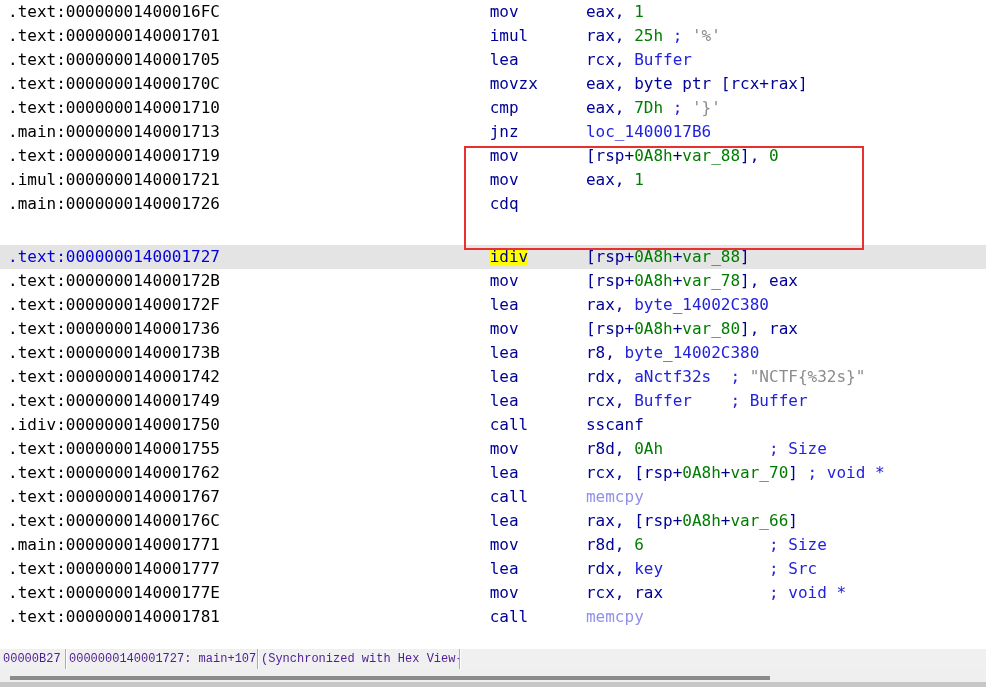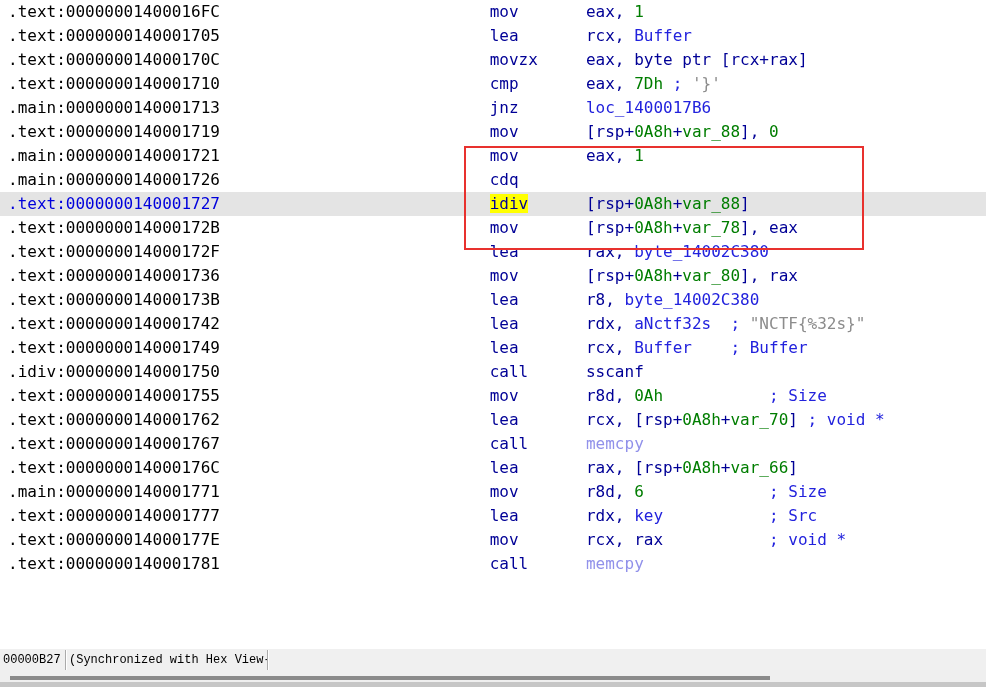--- a/index.html
+++ b/index.html
@@ -5,62 +5,63 @@
   html, body { margin:0; padding:0; }
   body {
     width:986px; height:687px; overflow:hidden; background:#ffffff;
     font-family:"DejaVu Sans Mono", monospace;
   }
   .listing {
     position:relative; width:986px; height:648px; background:#ffffff;
     font:16px/24px "DejaVu Sans Mono", monospace;
   }
   .row { height:24px; white-space:pre; padding-left:8px; }
-  .row.active { background:var(--active_row_bg,#e4e4e4); }
+  .row.active { background:var(--active_row_bg,#e4e4e4);margin-top:29px; }
   .seg-a  { color:var(--address,#000000); }
   .seg-a.a-active { color:var(--active_address,#0000dc); }
   .seg-i  { color:var(--instruction,#000096); }
   .seg-n  { color:var(--number,#007d00); }
   .seg-g  { color:var(--name,#2222dd); }
   .seg-m  { color:var(--imported,#9191ea); }
   .seg-c  { color:var(--comment,#2222dd); }
   .seg-s  { color:var(--literal,#8c8c8c); }
   .seg-hl { background:var(--word_highlight_bg,#ffff00); color:var(--instruction,#000096); }
   .box {
     position:absolute; left:464px; top:146px; width:396px; height:100px;
     border:2px solid var(--box_border,#e8312e); pointer-events:none;
   }
   .statusbar {
     height:22px; background:var(--status_bg,#f0f0f0); border-top:1px solid #ffffff;
-    box-sizing:border-box; display:flex; align-items:center;
-    font:12px/20px "Liberation Mono", monospace; color:#000000;
+    box-sizing:border-box; display:flex; align-items:flex-start;
+    font:12px/20px "Liberation Mono", monospace; color:#4c1d95;
   }
   .statusbar .cell {
     box-sizing:border-box; padding:0 0 0 3px;
     border-right:1px solid #aaaaaa; box-shadow:1px 0 0 #ffffff;
     overflow:hidden; white-space:nowrap;
   }
   .cell.c1 { width:66px; }
   .cell.c2 { width:192px; }
   .cell.c3 { width:202px; }
   .scroll-track { position:relative; height:12px; background:#efefef; }
   .scroll-thumb { position:absolute; left:10px; top:6px; width:760px; height:4px; background:var(--scroll_thumb,#8a8a8a); }
   .bottom-strip { height:5px; background:#c6c6c6; }
 </style>
 </head>
 <body>
 
 <div class="listing">
     <div class="row"><span class="seg-a">.text:00000001400016FC</span><span>                            </span><span class="seg-i">mov       </span><span class="seg-i">eax, </span><span class="seg-n">1</span></div>
+    <div class="row"><span class="seg-a">.text:0000000140001701</span><span>                            </span><span class="seg-i">imul      </span><span class="seg-i">rax, </span><span class="seg-n">25h</span><span class="seg-c"> ; </span><span class="seg-s">'%'</span></div>
     <div class="row"><span class="seg-a">.text:0000000140001705</span><span>                            </span><span class="seg-i">lea       </span><span class="seg-i">rcx, </span><span class="seg-g">Buffer</span></div>
     <div class="row"><span class="seg-a">.text:000000014000170C</span><span>                            </span><span class="seg-i">movzx     </span><span class="seg-i">eax, byte ptr [rcx+rax]</span></div>
     <div class="row"><span class="seg-a">.text:0000000140001710</span><span>                            </span><span class="seg-i">cmp       </span><span class="seg-i">eax, </span><span class="seg-n">7Dh</span><span class="seg-c"> ; </span><span class="seg-s">'}'</span></div>
     <div class="row"><span class="seg-a">.main:0000000140001713</span><span>                            </span><span class="seg-i">jnz       </span><span class="seg-g">loc_1400017B6</span></div>
     <div class="row"><span class="seg-a">.text:0000000140001719</span><span>                            </span><span class="seg-i">mov       </span><span class="seg-i">[rsp+</span><span class="seg-n">0A8h</span><span class="seg-i">+</span><span class="seg-n">var_88</span><span class="seg-i">], </span><span class="seg-n">0</span></div>
-    <div class="row"><span class="seg-a">.main:0000000140001721</span><span>                            </span><span class="seg-i">mov       </span><span class="seg-i">eax, </span><span class="seg-n">1</span></div>
+    <div class="row"><span class="seg-a">.imul:0000000140001721</span><span>                            </span><span class="seg-i">mov       </span><span class="seg-i">eax, </span><span class="seg-n">1</span></div>
     <div class="row"><span class="seg-a">.main:0000000140001726</span><span>                            </span><span class="seg-i">cdq</span></div>
     <div class="row active"><span class="seg-a a-active">.text:0000000140001727</span><span>                            </span><span class="seg-hl">idiv</span><span class="seg-i">      </span><span class="seg-i">[rsp+</span><span class="seg-n">0A8h</span><span class="seg-i">+</span><span class="seg-n">var_88</span><span class="seg-i">]</span></div>
     <div class="row"><span class="seg-a">.text:000000014000172B</span><span>                            </span><span class="seg-i">mov       </span><span class="seg-i">[rsp+</span><span class="seg-n">0A8h</span><span class="seg-i">+</span><span class="seg-n">var_78</span><span class="seg-i">], eax</span></div>
     <div class="row"><span class="seg-a">.text:000000014000172F</span><span>                            </span><span class="seg-i">lea       </span><span class="seg-i">rax, </span><span class="seg-g">byte_14002C380</span></div>
     <div class="row"><span class="seg-a">.text:0000000140001736</span><span>                            </span><span class="seg-i">mov       </span><span class="seg-i">[rsp+</span><span class="seg-n">0A8h</span><span class="seg-i">+</span><span class="seg-n">var_80</span><span class="seg-i">], rax</span></div>
     <div class="row"><span class="seg-a">.text:000000014000173B</span><span>                            </span><span class="seg-i">lea       </span><span class="seg-i">r8, </span><span class="seg-g">byte_14002C380</span></div>
     <div class="row"><span class="seg-a">.text:0000000140001742</span><span>                            </span><span class="seg-i">lea       </span><span class="seg-i">rdx, </span><span class="seg-g">aNctf32s</span><span class="seg-c">  ; </span><span class="seg-s">"NCTF{%32s}"</span></div>
     <div class="row"><span class="seg-a">.text:0000000140001749</span><span>                            </span><span class="seg-i">lea       </span><span class="seg-i">rcx, </span><span class="seg-g">Buffer</span><span class="seg-c">    ; Buffer</span></div>
     <div class="row"><span class="seg-a">.idiv:0000000140001750</span><span>                            </span><span class="seg-i">call      </span><span class="seg-i">sscanf</span></div>
     <div class="row"><span class="seg-a">.text:0000000140001755</span><span>                            </span><span class="seg-i">mov       </span><span class="seg-i">r8d, </span><span class="seg-n">0Ah</span><span class="seg-c">           ; Size</span></div>
@@ -69,19 +70,20 @@
     <div class="row"><span class="seg-a">.text:000000014000176C</span><span>                            </span><span class="seg-i">lea       </span><span class="seg-i">rax, [rsp+</span><span class="seg-n">0A8h</span><span class="seg-i">+</span><span class="seg-n">var_66</span><span class="seg-i">]</span></div>
     <div class="row"><span class="seg-a">.main:0000000140001771</span><span>                            </span><span class="seg-i">mov       </span><span class="seg-i">r8d, </span><span class="seg-n">6</span><span class="seg-c">             ; Size</span></div>
     <div class="row"><span class="seg-a">.text:0000000140001777</span><span>                            </span><span class="seg-i">lea       </span><span class="seg-i">rdx, </span><span class="seg-g">key</span><span class="seg-c">           ; Src</span></div>
     <div class="row"><span class="seg-a">.text:000000014000177E</span><span>                            </span><span class="seg-i">mov       </span><span class="seg-i">rcx, rax</span><span class="seg-c">           ; void *</span></div>
     <div class="row"><span class="seg-a">.text:0000000140001781</span><span>                            </span><span class="seg-i">call      </span><span class="seg-m">memcpy</span></div>
   </div>
 <div class="box"></div>
 
 <div class="statusbar">
   <div class="cell c1">00000B27</div>
+  <div class="cell c2">0000000140001727: main+107</div>
   <div class="cell c3">(Synchronized with Hex View-1)</div>
 </div>
 
 <div class="scroll-track">
   <div class="scroll-thumb"></div>
 </div>
 <div class="bottom-strip"></div>
 
 </body></html>

